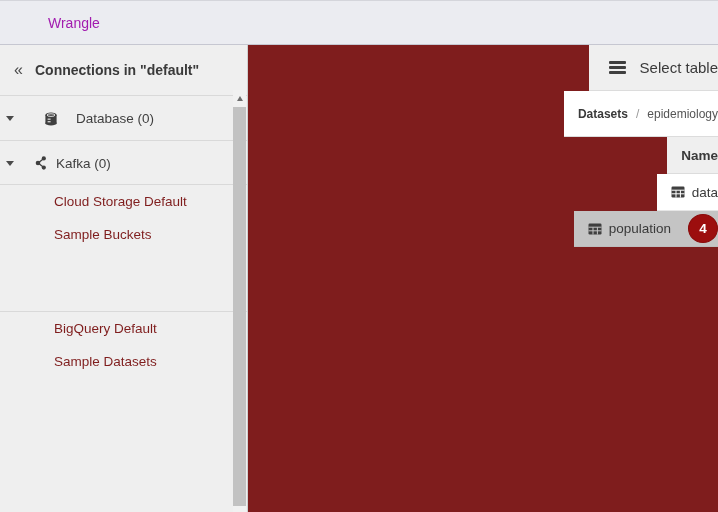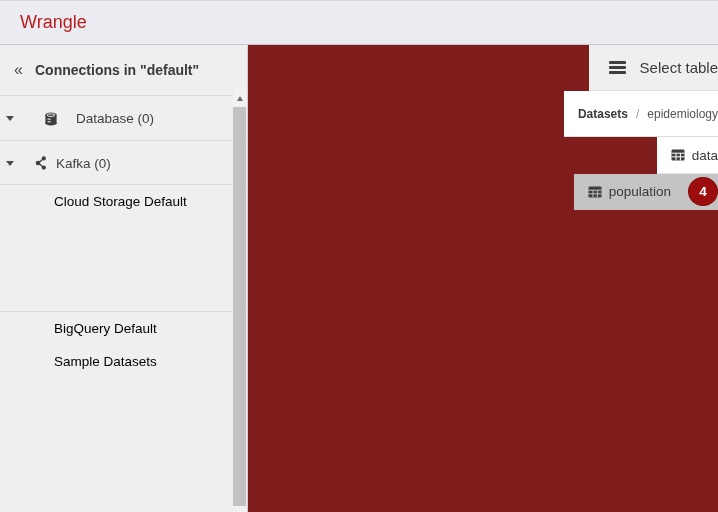--- a/index.html
+++ b/index.html
@@ -14,21 +14,21 @@
   
   .topbar {
     height: 45px;
     background: #ebecf1;
     border-top: 1px solid #d4d5db;
     border-bottom: 1px solid #c6c7d1;
     display: flex;
     align-items: center;
     padding-left: 20px;
   }
-  .topbar-title { font-size: 18px; color: #b91c1c; }
+  .topbar-title { font-size: 14px; color: #a21caf; margin-left: 28px; }
 
   
   .content { display: flex; height: 467px; }
 
   
   .sidebar {
     width: 248px;
     flex: none;
     background: #efefef;
     border-right: 1px solid #cfcfcf;
@@ -91,21 +91,21 @@
   .sec-s3 { height: 43px; }
   .sec-s3 .side-row { height: 43px; }
   .sec-gcs { height: 127px; }
   .sec-bq { height: 120px; }
   .sec-parent-row { height: 38px; }
   .side-child {
     height: 33px;
     display: flex;
     align-items: center;
     padding-left: 54px;
-    color: #000000;
+    color: #7f1d1d;
     cursor: pointer;
   }
 
   
   .side-scrollbar {
     position: absolute;
     top: 45px;
     bottom: 0;
     right: 1px;
     width: 13px;
@@ -254,20 +254,21 @@
             <circle cx="8.8" cy="11.6" r="2.1" fill="#3f3f3f"></circle>
           </svg>
         </span>
         <span class="side-label">Kafka (0)</span>
       </div>
     </div>
 
 
     <div class="side-section sec-gcs">
       <div class="side-child">Cloud Storage Default</div>
+      <div class="side-child">Sample Buckets</div>
     </div>
 
     <div class="side-section sec-bq">
       <div class="side-child">BigQuery Default</div>
       <div class="side-child">Sample Datasets</div>
     </div>
 
     <div class="side-scrollbar">
       <div class="sb-arrow-up"></div>
       <div class="sb-thumb"></div>
@@ -284,20 +285,23 @@
       </span>
       <span class="main-header-title">Select table</span>
     </div>
 
     <div class="breadcrumb">
       <span class="crumb-root">Datasets</span>
       <span class="crumb-sep">/</span>
       <span class="crumb-current">epidemiology</span>
     </div>
 
+    <div class="table-head">
+      <span>Name</span>
+    </div>
 
     <div class="table-row">
       <span>
         <svg width="14" height="12" viewBox="0 0 14 12">
           <rect x="0.5" y="0.5" width="13" height="11" rx="1.2" fill="#3f3f3f"></rect>
           <line x1="0.5" y1="4.2" x2="13.5" y2="4.2" stroke="#ffffff" stroke-width="1"></line>
           <line x1="0.5" y1="7.8" x2="13.5" y2="7.8" stroke="#ffffff" stroke-width="1"></line>
           <line x1="5" y1="4.2" x2="5" y2="11.5" stroke="#ffffff" stroke-width="1"></line>
           <line x1="9.4" y1="4.2" x2="9.4" y2="11.5" stroke="#ffffff" stroke-width="1"></line>
         </svg>

